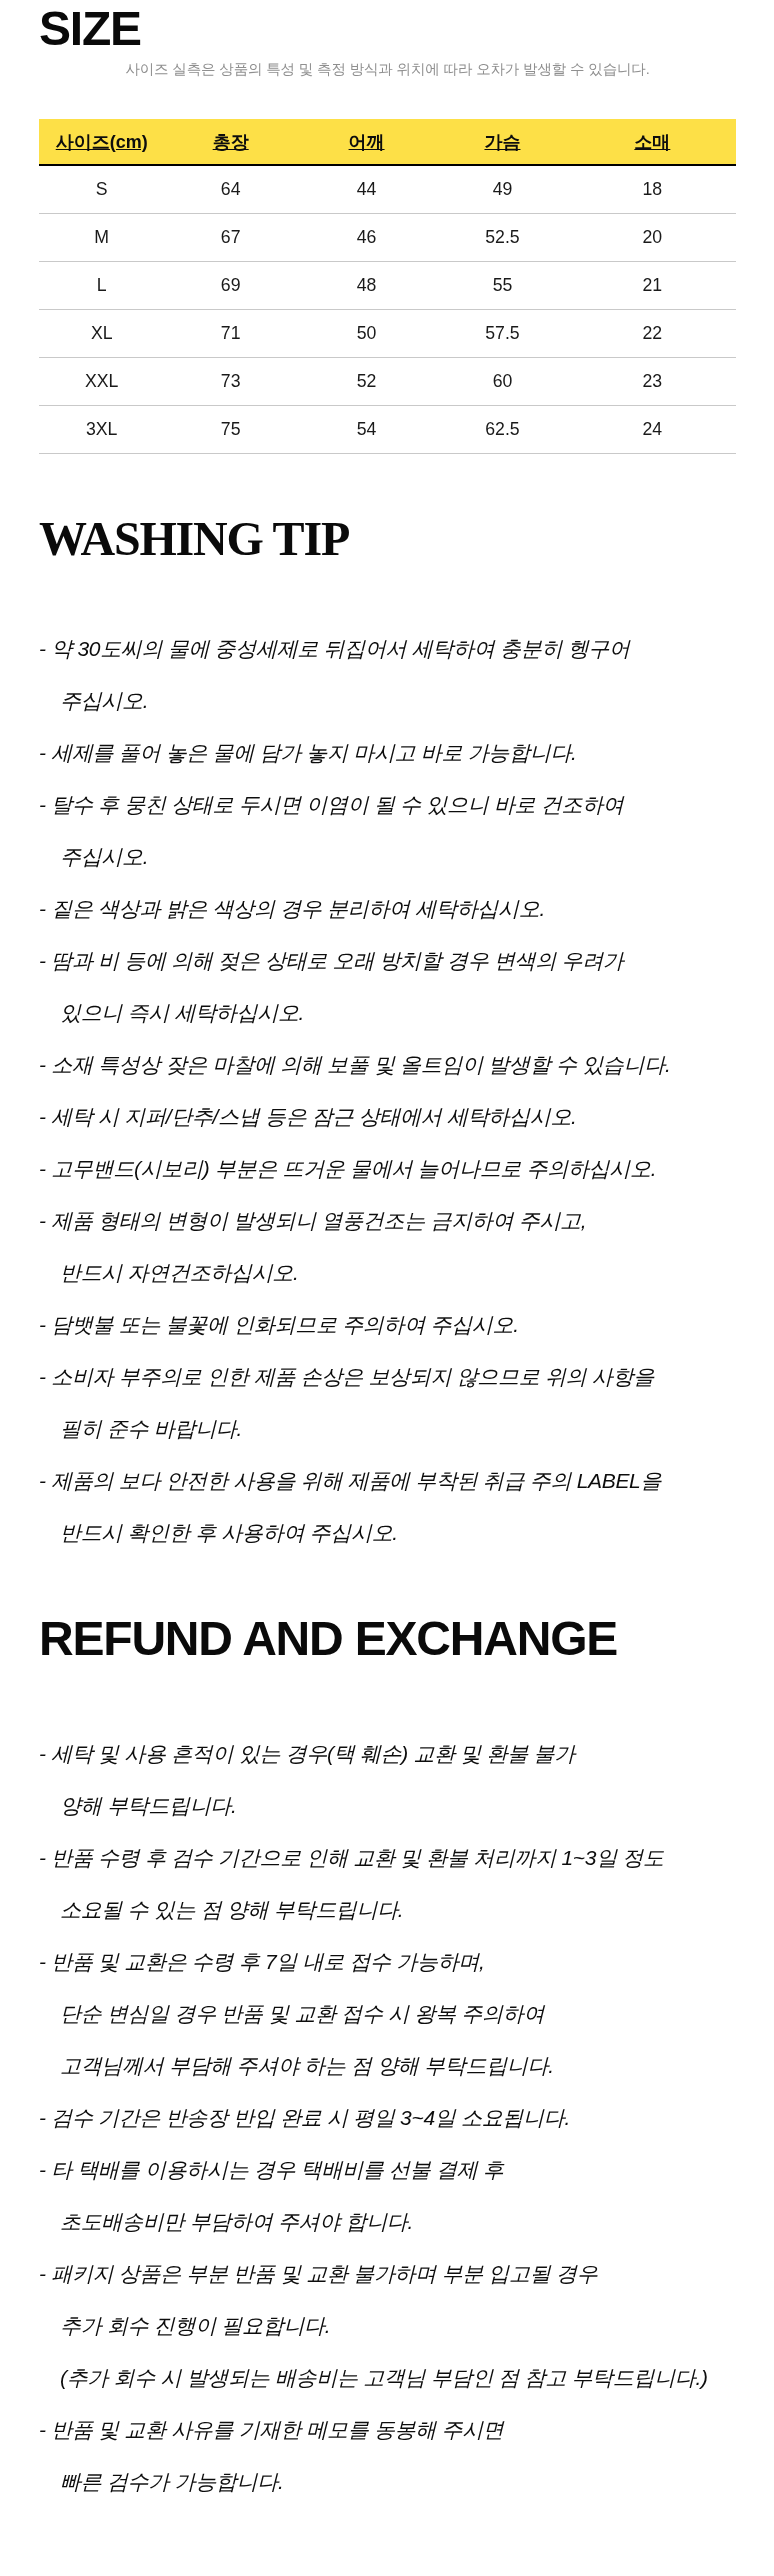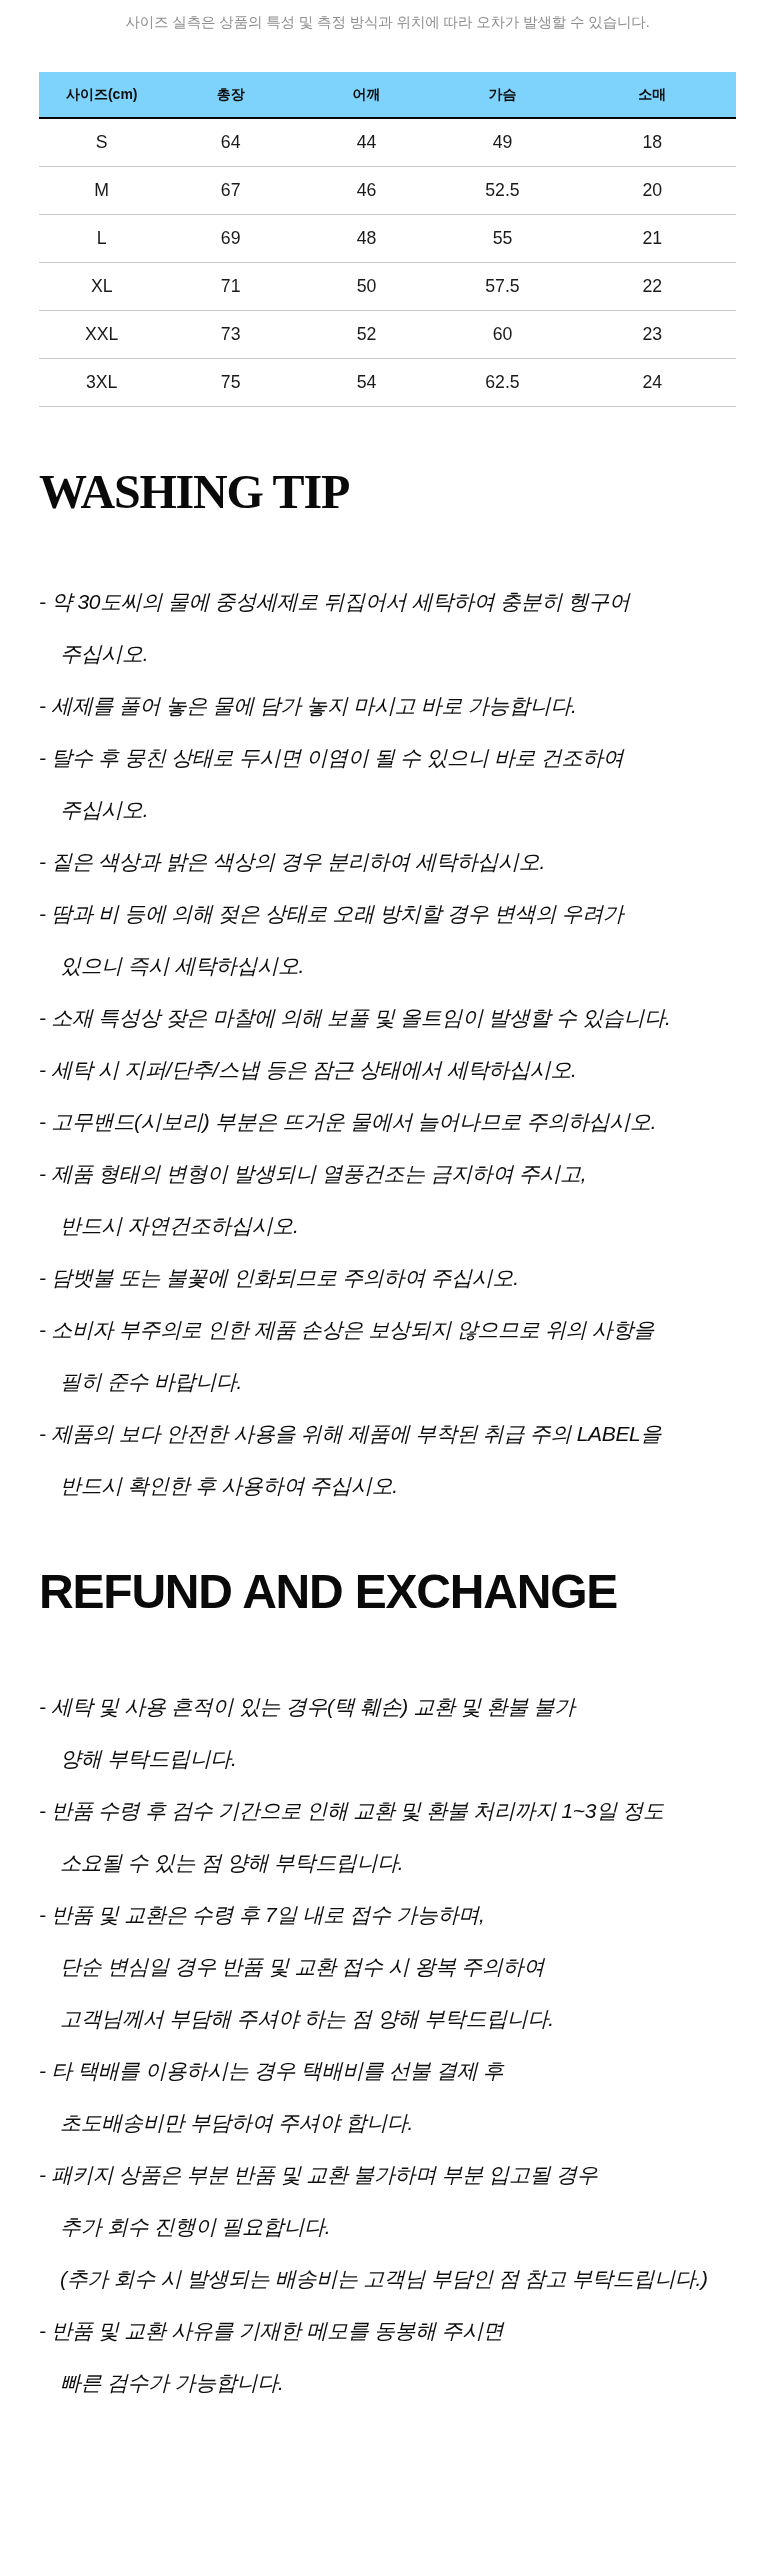--- a/index.html
+++ b/index.html
@@ -41,25 +41,26 @@
     table-layout: fixed;
     text-align: center;
   }
   table.size-table col.c1 { width: 18%; }
   table.size-table col.c2 { width: 19%; }
   table.size-table col.c3 { width: 20%; }
   table.size-table col.c4 { width: 19%; }
   table.size-table col.c5 { width: 24%; }
   table.size-table th {
     height: 43px;
-    background: #7dd3fc;
+    background: #fde047;
     border-bottom: 2.4px solid #000000;
-    font-size: 14px;
+    font-size: 18px;
     font-weight: 700;
     color: #0d0d0d;
+    text-decoration: underline;
   }
   table.size-table td {
     height: 45px;
     border-bottom: 0.8px solid #c9c9c9;
     font-size: 17.7px;
     font-weight: 400;
     color: #1a1a1a;
   }
   #washing-title { margin-top: 61px; font-family: Liberation Serif, serif; }
   .tip-list { margin-top: 61px; font-style: italic; }
@@ -73,20 +74,21 @@
     letter-spacing: -0.015em;
     color: #0d0d0d;
     white-space: nowrap;
   }
   .line.cont { padding-left: 60px; }
 </style>
 </head>
 <body>
 
 <section class="size-section">
+  <h1 class="heading">SIZE</h1>
   <div class="size-note">사이즈 실측은 상품의 특성 및 측정 방식과 위치에 따라 오차가 발생할 수 있습니다.</div>
 
   <table class="size-table">
     <colgroup>
       <col class="c1">
         <col class="c2">
         <col class="c3">
         <col class="c4">
         <col class="c5">
     </colgroup>
@@ -173,20 +175,21 @@
 <section>
   <h2 class="heading" id="refund-title">REFUND AND EXCHANGE</h2>
   <div class="refund-list">
       <div class="line">- 세탁 및 사용 흔적이 있는 경우(택 훼손) 교환 및 환불 불가</div>
       <div class="line cont">양해 부탁드립니다.</div>
       <div class="line">- 반품 수령 후 검수 기간으로 인해 교환 및 환불 처리까지 1~3일 정도</div>
       <div class="line cont">소요될 수 있는 점 양해 부탁드립니다.</div>
       <div class="line">- 반품 및 교환은 수령 후 7일 내로 접수 가능하며,</div>
       <div class="line cont">단순 변심일 경우 반품 및 교환 접수 시 왕복 주의하여</div>
       <div class="line cont">고객님께서 부담해 주셔야 하는 점 양해 부탁드립니다.</div>
+      <div class="line">- 검수 기간은 반송장 반입 완료 시 평일 3~4일 소요됩니다.</div>
       <div class="line">- 타 택배를 이용하시는 경우 택배비를 선불 결제 후</div>
       <div class="line cont">초도배송비만 부담하여 주셔야 합니다.</div>
       <div class="line">- 패키지 상품은 부분 반품 및 교환 불가하며 부분 입고될 경우</div>
       <div class="line cont">추가 회수 진행이 필요합니다.</div>
       <div class="line cont">(추가 회수 시 발생되는 배송비는 고객님 부담인 점 참고 부탁드립니다.)</div>
       <div class="line">- 반품 및 교환 사유를 기재한 메모를 동봉해 주시면</div>
       <div class="line cont">빠른 검수가 가능합니다.</div>
     </div>
 </section>
 

